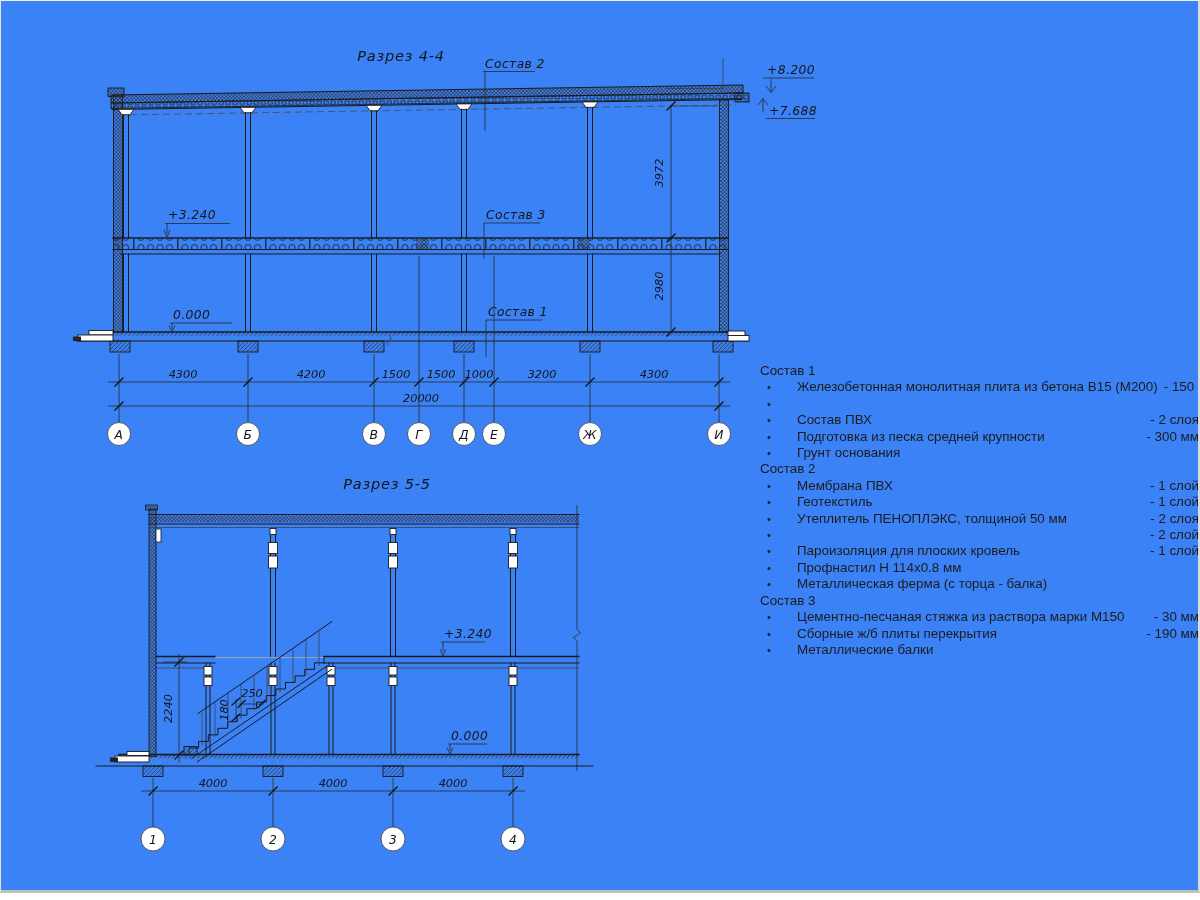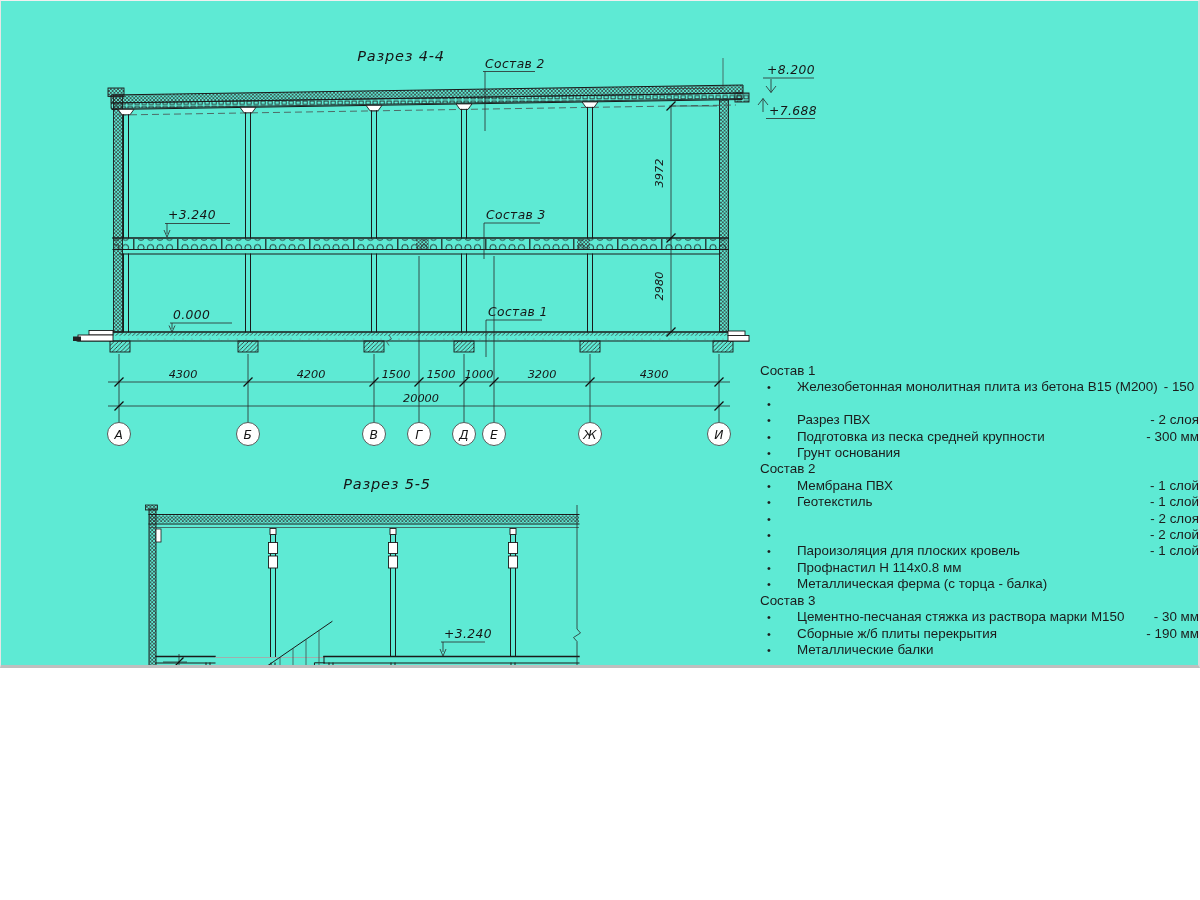--- a/index.html
+++ b/index.html
@@ -1,16 +1,16 @@
 <!DOCTYPE html>
 <html><head>
 <meta charset="utf-8">
 <style>
   html,body{margin:0;padding:0;background:#fff;}
-  .page{position:relative;width:1200px;height:668px;background:#5eead4;overflow:hidden;
+  .page{position:relative;width:1200px;height:893px;background:#3b82f6;overflow:hidden;
         box-sizing:border-box;border-left:1px solid #e6e6e6;border-top:1px solid #f0f0f0;
         border-right:2px solid #dcdcdc;border-bottom:3px solid #bfbfbf;padding-left:44px;}
   svg.draw{position:absolute;left:0;top:0;}
 
   
   .ln  {stroke:#1a1a1a;stroke-width:1;fill:none;stroke-linecap:square;}
   .lnb {stroke:#1a1a1a;stroke-width:1.4;fill:none;stroke-linecap:square;}
   .lnt {stroke:#3a3a3a;stroke-width:.7;fill:none;}
   .dim {stroke:#2a2a2a;stroke-width:.8;fill:none;}
   .tick{stroke:#111;stroke-width:1.2;fill:none;}
@@ -426,21 +426,21 @@
       <span class="mat-bullet">•</span>
       <span class="mat-text">Железобетонная монолитная плита из бетона В15 (М200)</span>
       <span class="mat-val">-  150 мм</span>
     </div>
     <div class="mat-item">
       <span class="mat-bullet">•</span>
       <span class="mat-val"></span>
     </div>
     <div class="mat-item">
       <span class="mat-bullet">•</span>
-      <span class="mat-text">Разрез ПВХ</span>
+      <span class="mat-text">Состав ПВХ</span>
       <span class="mat-val">-  2 слоя</span>
     </div>
     <div class="mat-item">
       <span class="mat-bullet">•</span>
       <span class="mat-text">Подготовка из песка средней крупности</span>
       <span class="mat-val">- 300 мм</span>
     </div>
     <div class="mat-item">
       <span class="mat-bullet">•</span>
       <span class="mat-text">Грунт основания</span>
@@ -455,20 +455,21 @@
       <span class="mat-text">Мембрана ПВХ</span>
       <span class="mat-val">- 1 слой</span>
     </div>
     <div class="mat-item">
       <span class="mat-bullet">•</span>
       <span class="mat-text">Геотекстиль</span>
       <span class="mat-val">- 1 слой</span>
     </div>
     <div class="mat-item">
       <span class="mat-bullet">•</span>
+      <span class="mat-text">Утеплитель ПЕНОПЛЭКС, толщиной 50 мм</span>
       <span class="mat-val">- 2 слоя</span>
     </div>
     <div class="mat-item">
       <span class="mat-bullet">•</span>
       <span class="mat-val">- 2 слой</span>
     </div>
     <div class="mat-item">
       <span class="mat-bullet">•</span>
       <span class="mat-text">Пароизоляция для плоских кровель</span>
       <span class="mat-val">- 1 слой</span>

